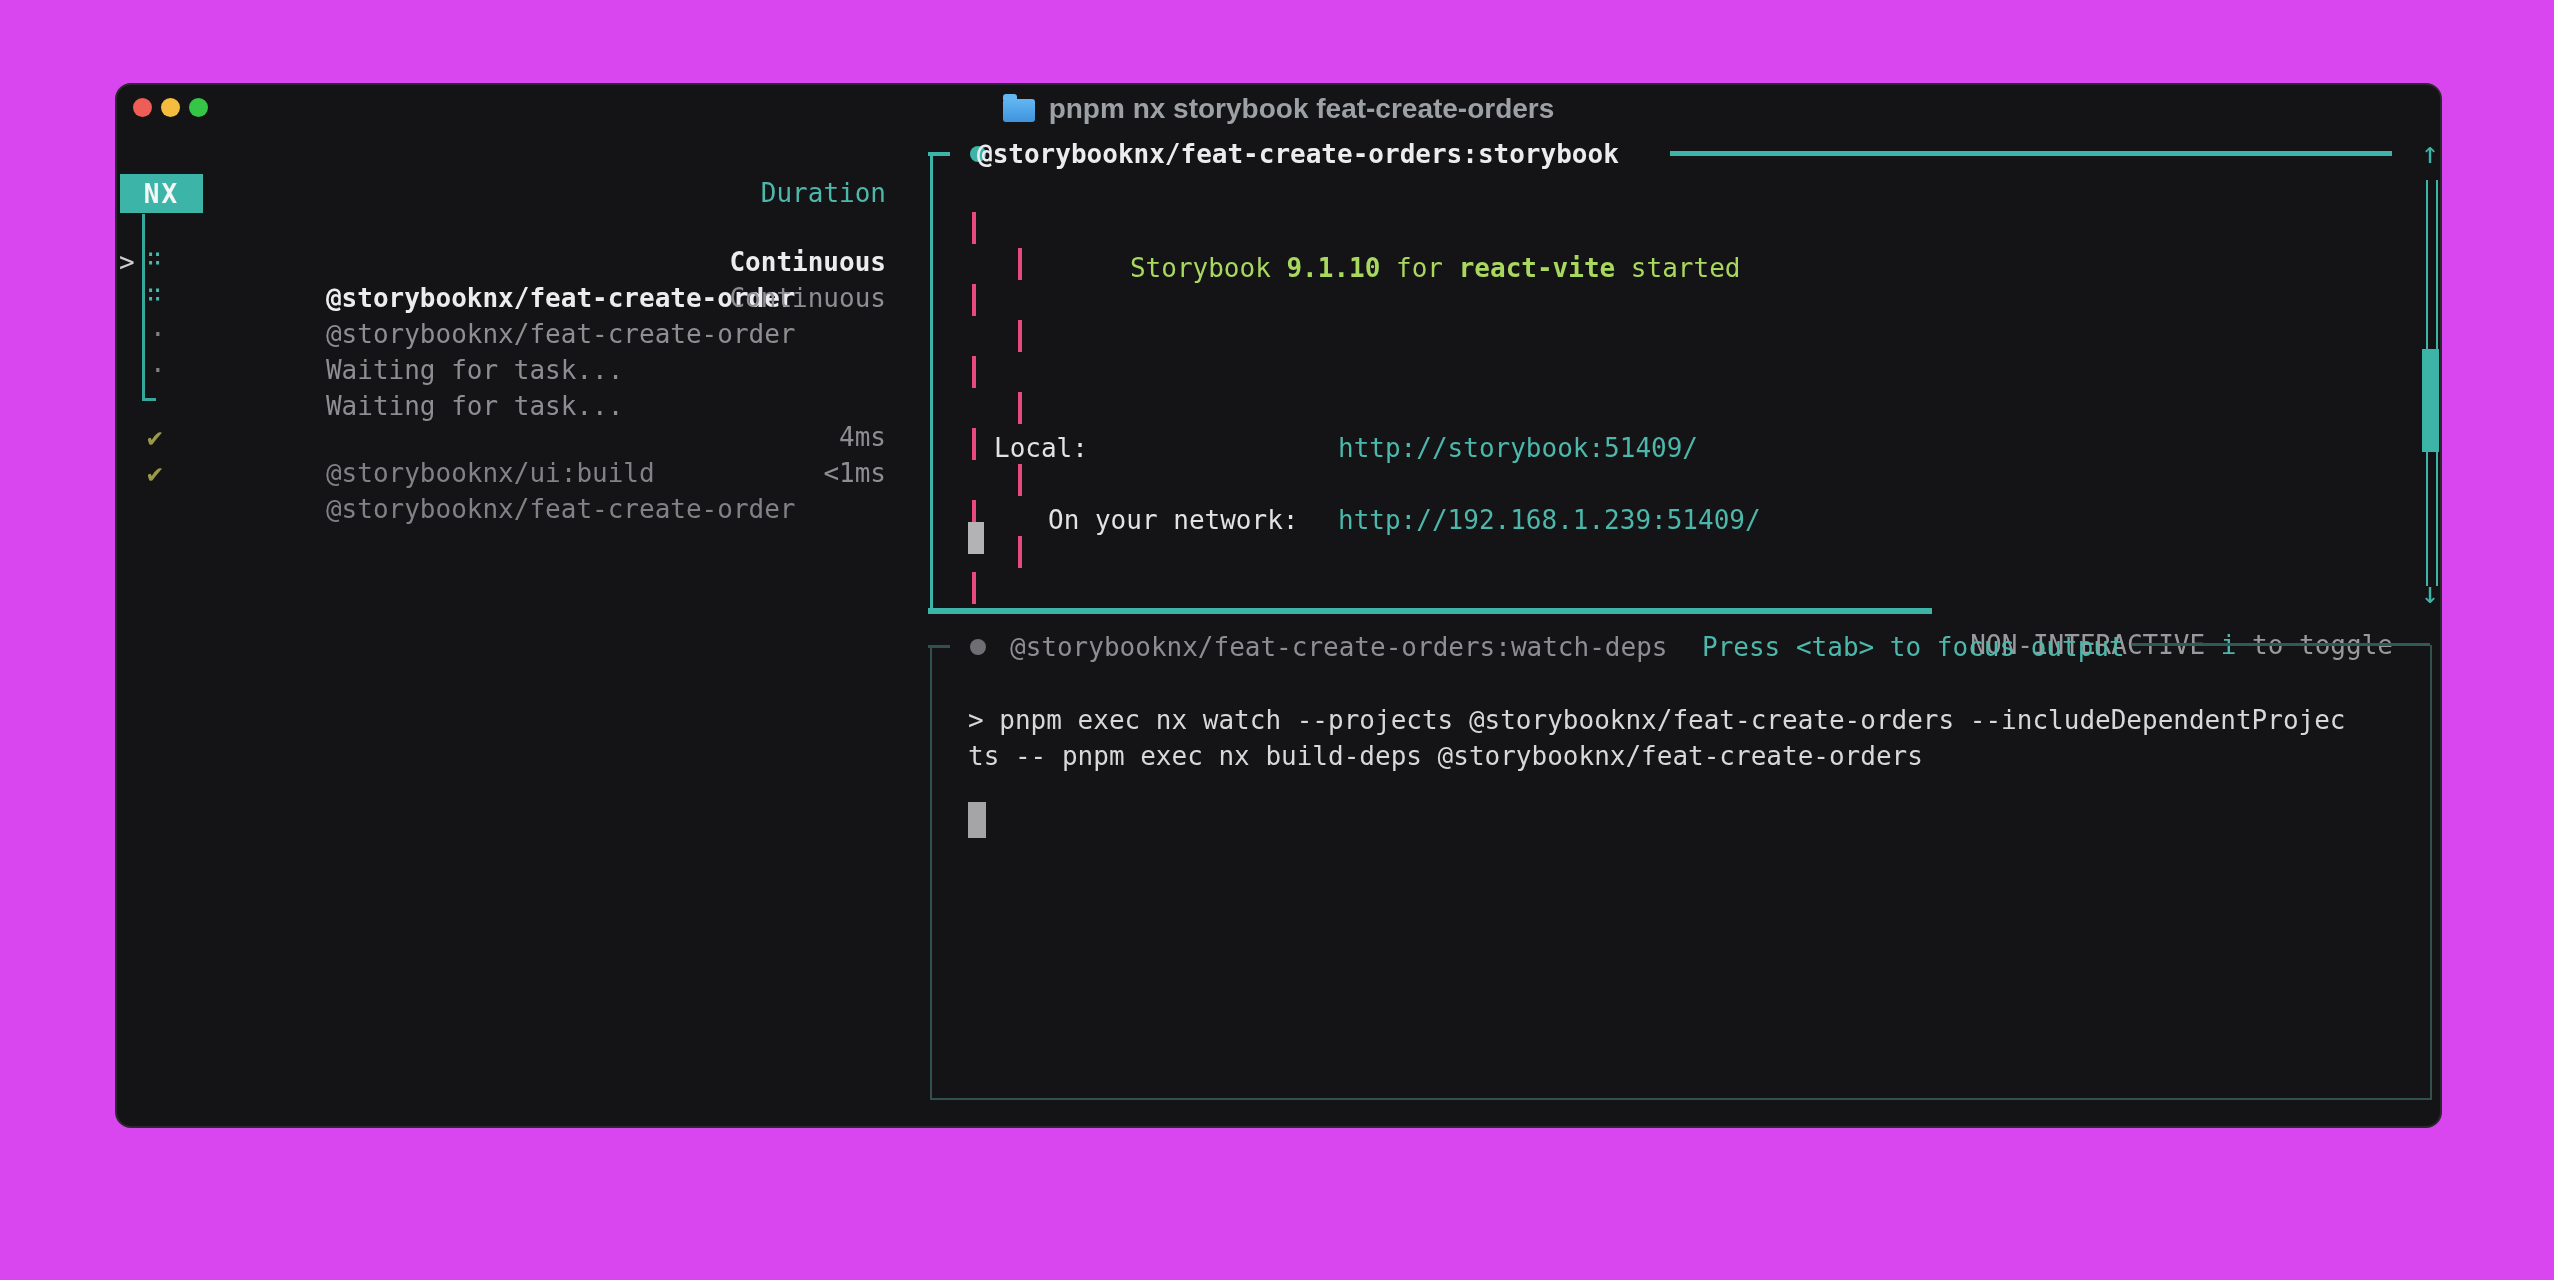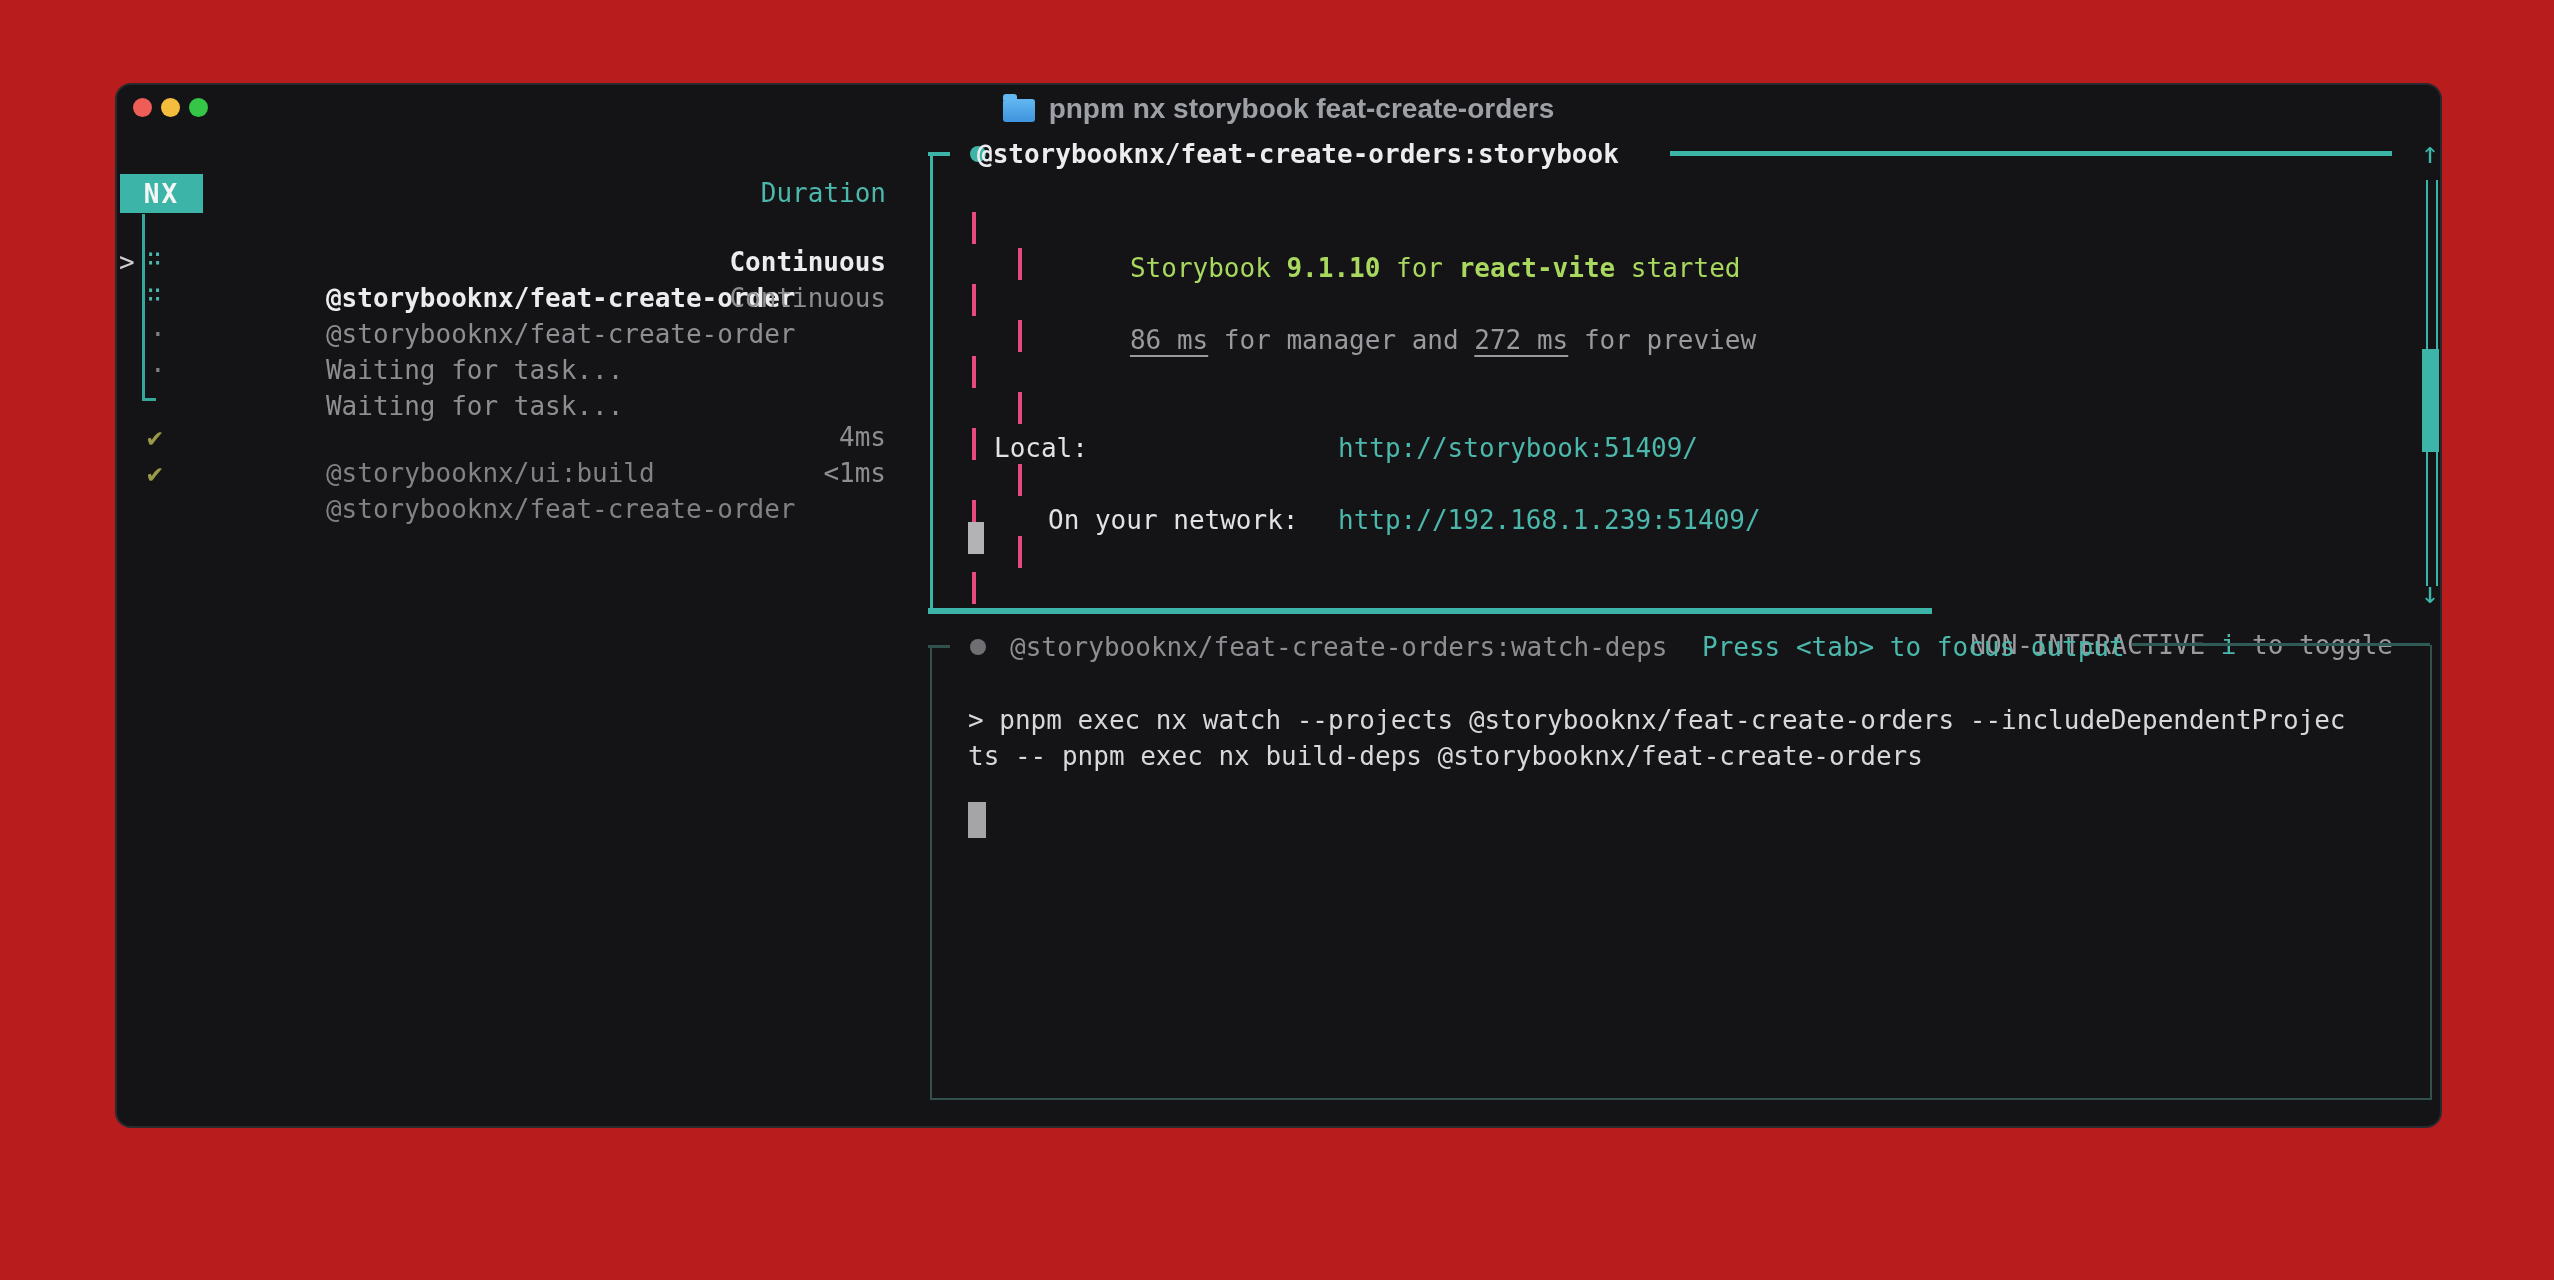--- a/index.html
+++ b/index.html
@@ -1,18 +1,18 @@
 <!DOCTYPE html>
 <html><head>
 <meta charset="utf-8">
 <style>
   html,body { margin:0; padding:0; background:#050506; }
   #screen {
     position:relative; width:2554px; height:1280px; overflow:hidden;
-    background:#b91c1c;
+    background:#d946ef;
     font-family:"DejaVu Sans Mono","Liberation Mono",monospace;
   }
   #window {
     position:absolute; left:115px; top:83px; width:2327px; height:1045px;
     background:#141417; border:2px solid #2a2a2e; border-radius:16px;
     box-sizing:border-box; overflow:hidden;
   }
   .abs { position:absolute; }
   .mono { font-size:26px; line-height:36px; white-space:pre; }
   
@@ -169,23 +169,20 @@
     <div class="pink-dash pd1" style="top:487px"></div>
     <div class="pink-dash pd2" style="top:163px"></div>
     <div class="pink-dash pd2" style="top:235px"></div>
     <div class="pink-dash pd2" style="top:307px"></div>
     <div class="pink-dash pd2" style="top:379px"></div>
     <div class="pink-dash pd2" style="top:451px"></div>
 
     <div id="sb-started" class="abs mono">
       <span>Storybook </span><b>9.1.10</b><span> for </span><b>react-vite</b><span> started</span>
     </div>
-    <div id="sb-timing" class="abs mono">
-      <span class="uline">86 ms</span><span> for manager and </span><span class="uline">272 ms</span><span> for preview</span>
-    </div>
 
     <span class="abs mono url-label" style="left:877px; top:345px;">Local:</span>
     <a class="abs mono url" style="left:1221px; top:345px;">http://storybook:51409/</a>
     <span class="abs mono url-label" style="left:931px; top:417px;">On your network:</span>
     <a class="abs mono url" style="left:1221px; top:417px;">http://192.168.1.239:51409/</a>
 
     <div id="cursor-1" class="abs"></div>
 
     <div id="non-interactive" class="abs mono">
       <span>NON-INTERACTIVE </span><span class="teal">i</span><span> to toggle</span>

